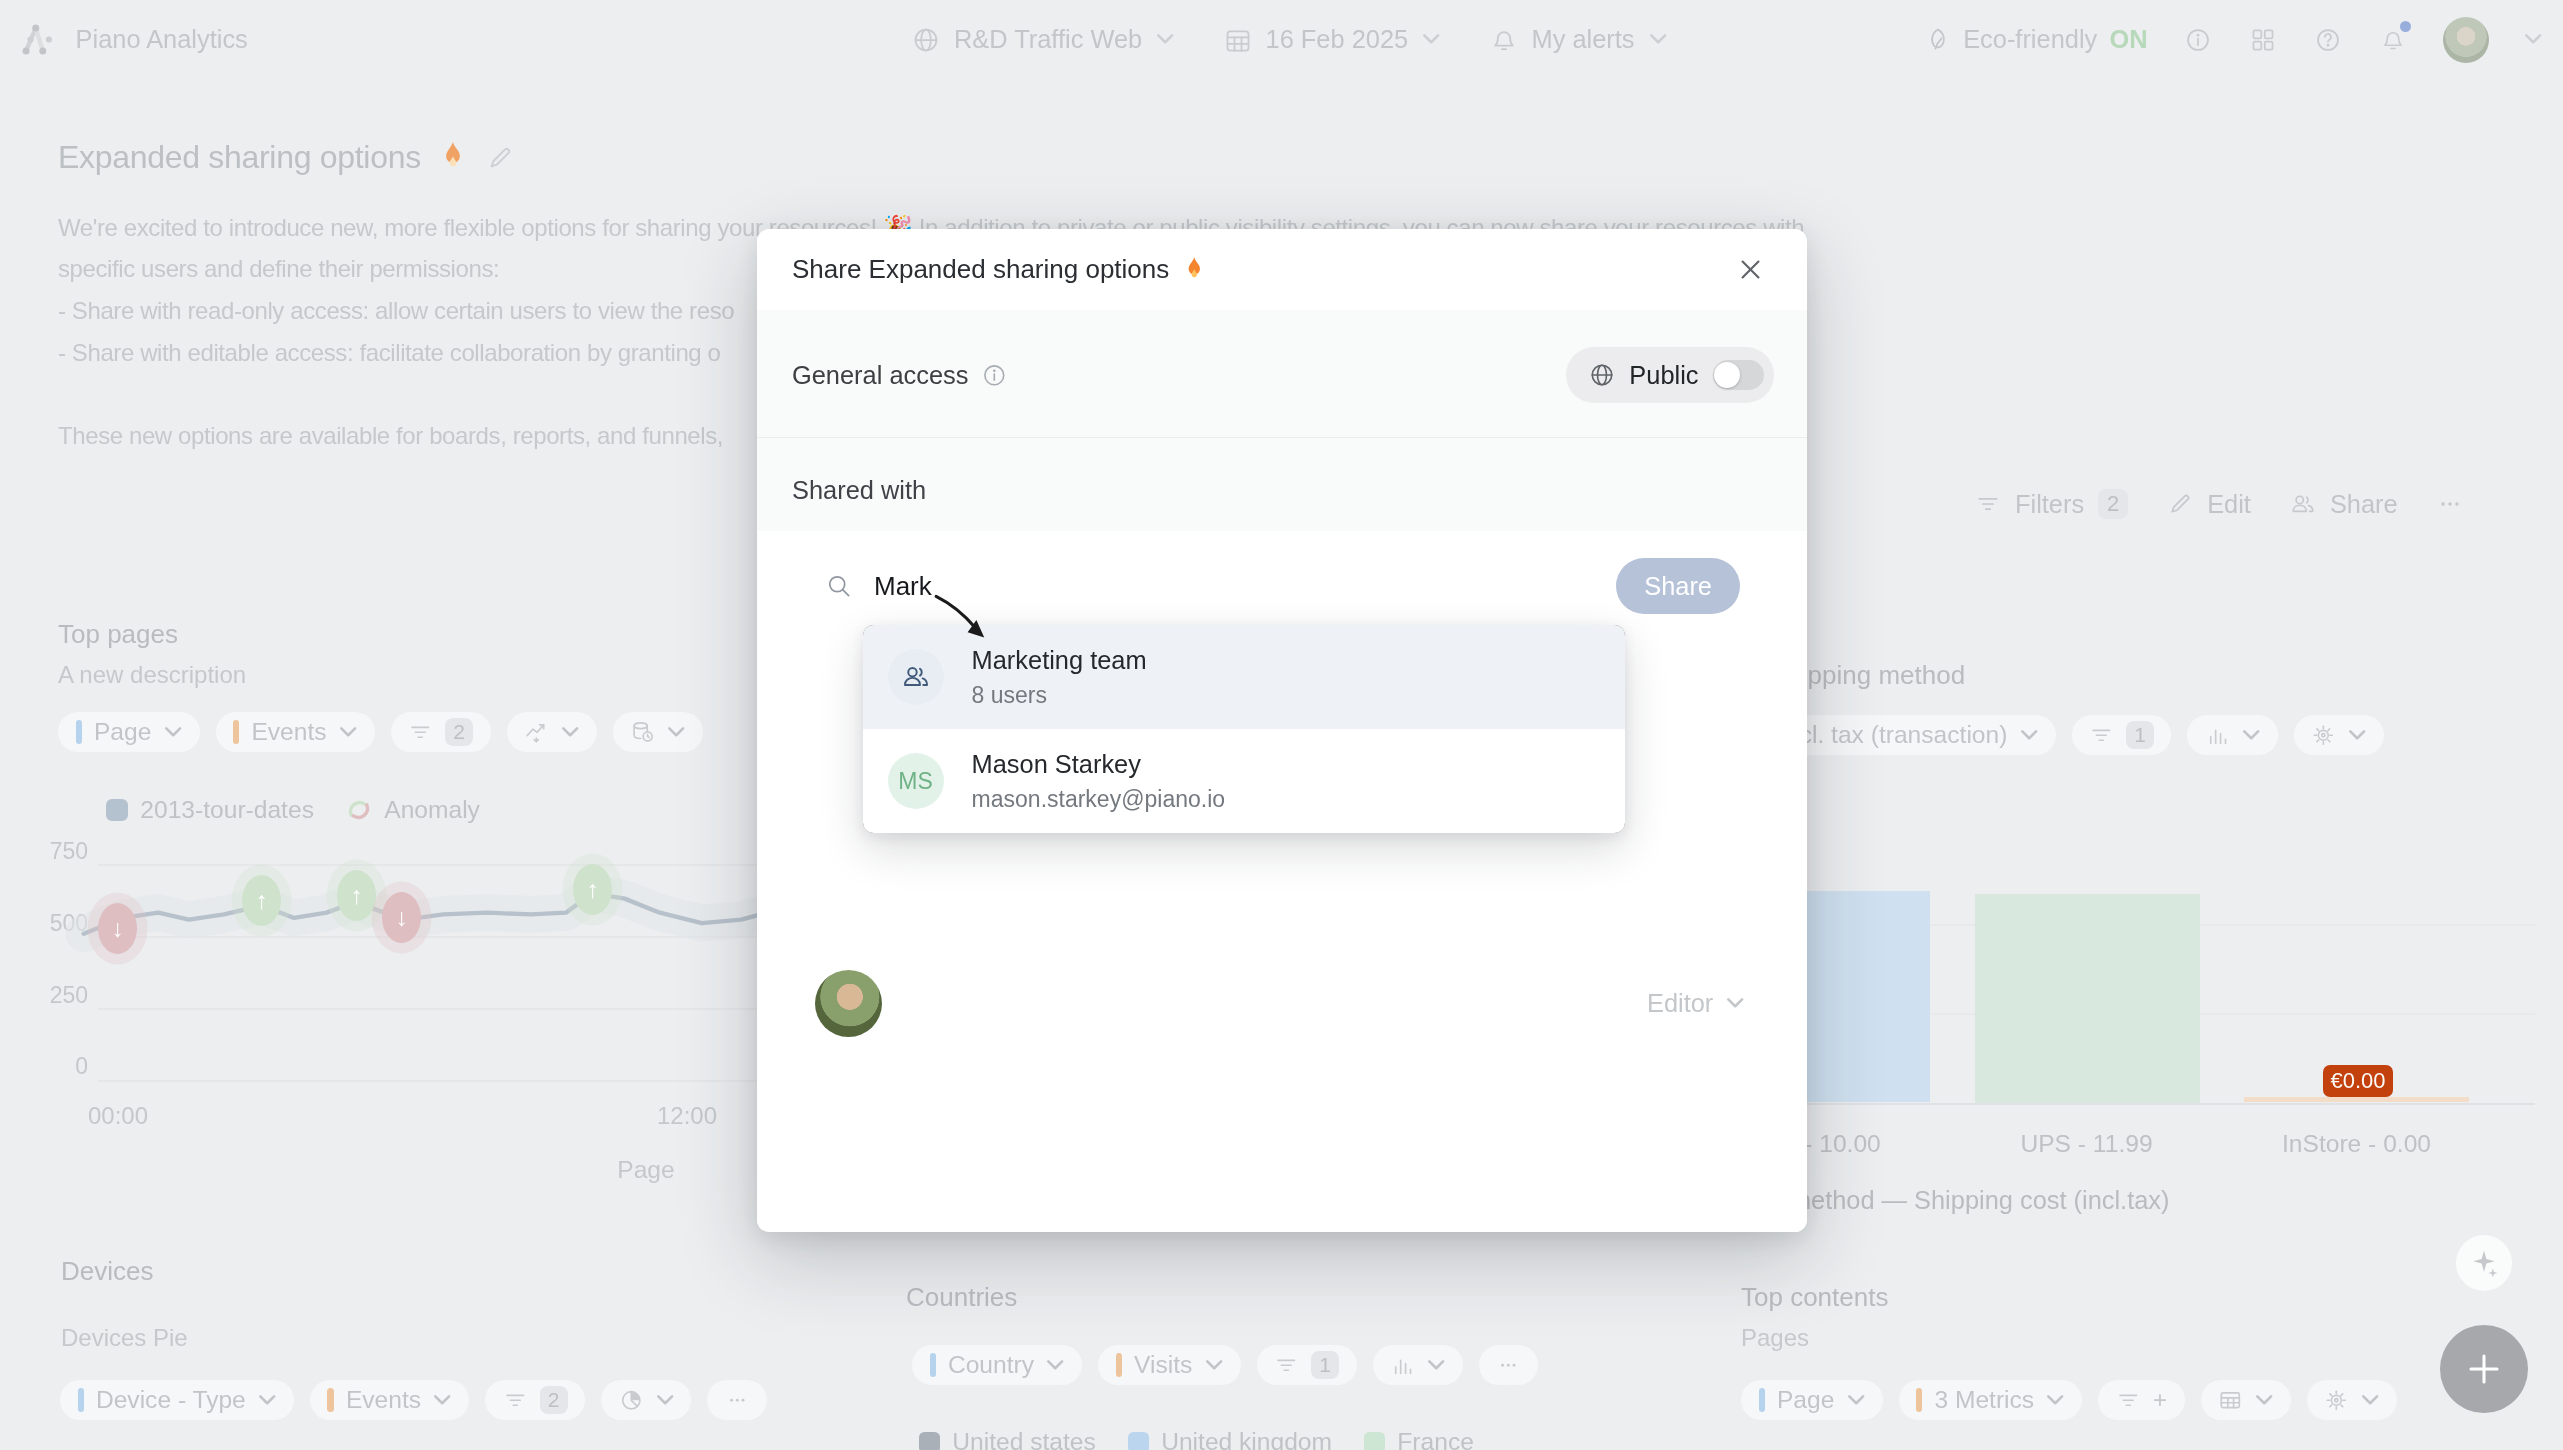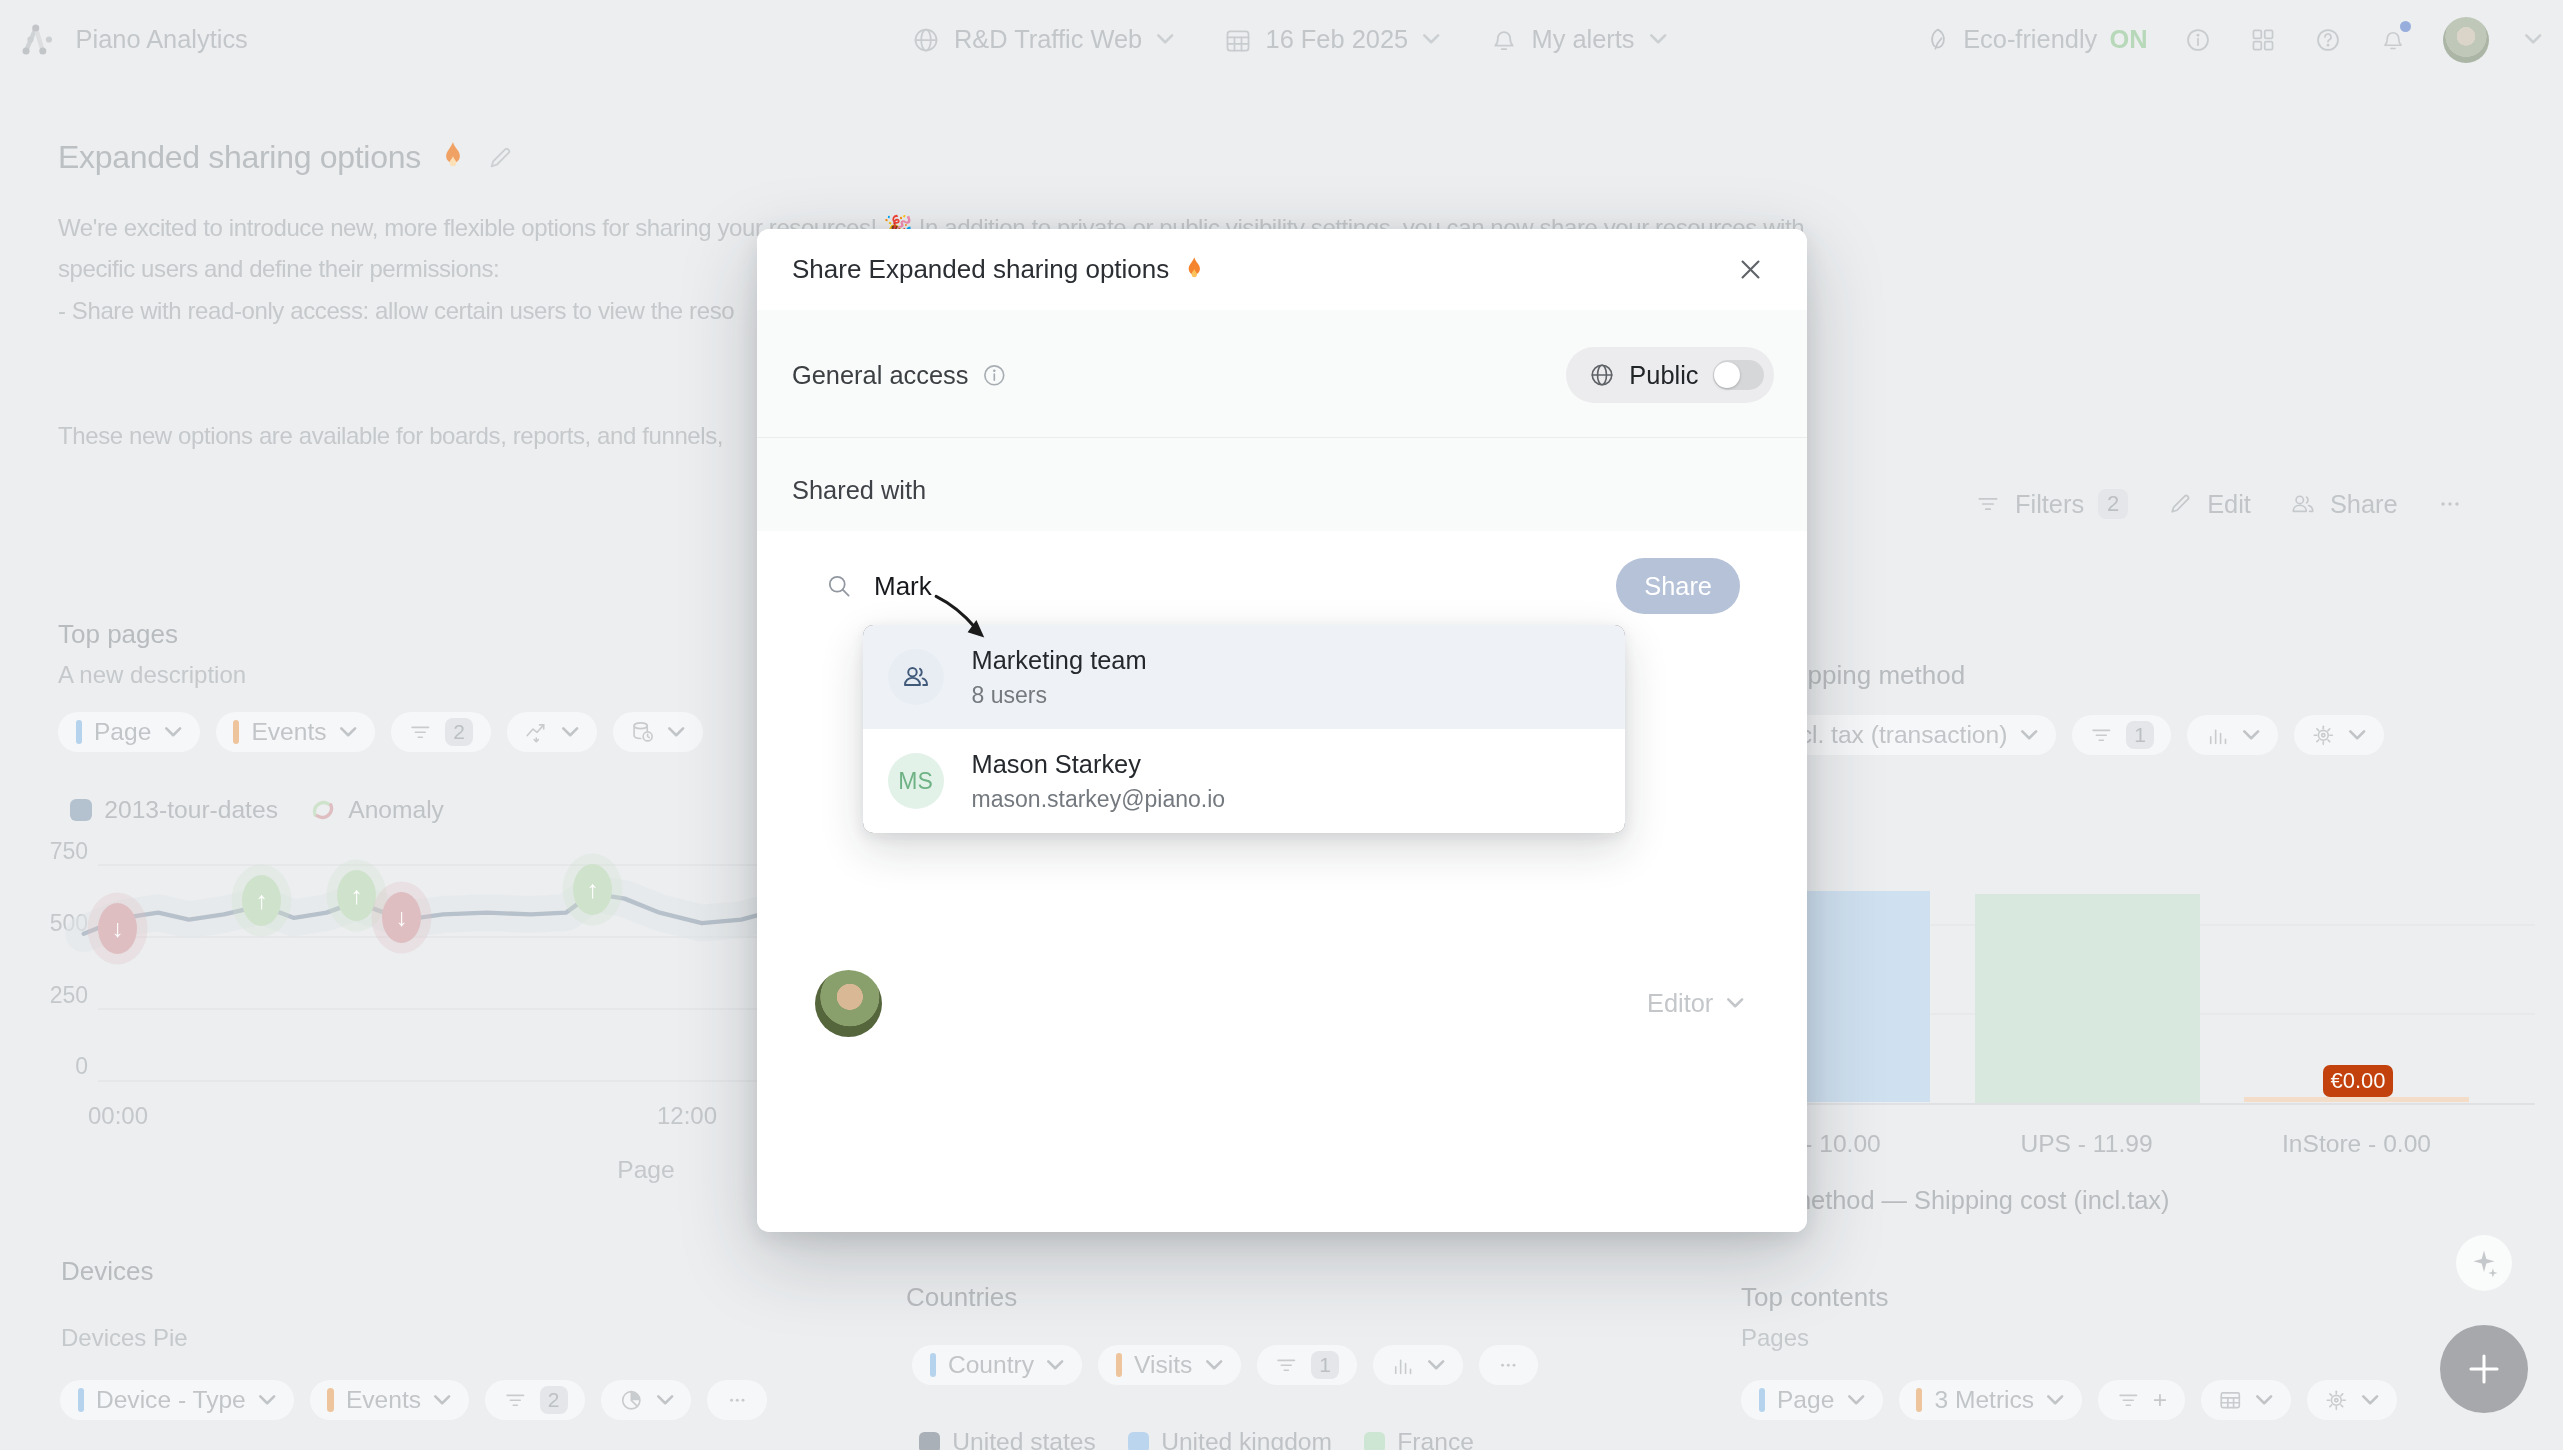--- a/index.html
+++ b/index.html
@@ -56,21 +56,21 @@
   .pill-row { position:absolute; display:flex; align-items:center; gap:16px; }
   .pill { display:inline-flex; align-items:center; gap:12.3px; height:40px; padding:0 17.5px; border-radius:20px;
           background:rgba(255,255,255,.55); color:#c2c5c8; font-size:24.6px; border:none; cursor:pointer; white-space:nowrap; }
   .pill .icon { width:24.6px; height:24.6px; color:#c9ccce; }
   .cbar { width:6.1px; height:24px; border-radius:3.5px; flex:none; }
   .cbar.blue { background:#b5d3ec; }
   .cbar.orange { background:#eec49c; }
   .pill .count-badge { height:28px; min-width:28px; font-size:21px; }
   .plus-glyph { font-size:24.6px; color:#c6c9cb; }
 
-  .legend-row { position:absolute; display:flex; align-items:center; gap:32px; font-size:24.6px; color:#c0c3c6; }
+  .legend-row { position:absolute; display:flex; align-items:center; gap:32px; font-size:24.6px; color:#c0c3c6;margin-left:36px; }
   .legend-item { display:flex; align-items:center; gap:12.3px; background:none; border:none; font:inherit; color:inherit; cursor:pointer; }
   .sw { width:22px; height:22px; border-radius:6.1px; flex:none; }
   .anomaly-ring { width:26px; height:26px; flex:none; }
 
   .gridline { position:absolute; height:1.8px; background:#e5e7e9; }
   .ytick { position:absolute; width:53px; text-align:right; font-size:23px; color:#c5c8cb; }
   .xtick { position:absolute; width:114px; text-align:center; font-size:24px; color:#c5c8cb; }
   .axis-title { position:absolute; width:114px; text-align:center; font-size:24.6px; color:#c5c8cb; }
   .anom { position:absolute; width:39px; height:51px; border-radius:50%; display:flex; align-items:center;
           justify-content:center; color:#fff; font-size:24.6px; }
@@ -253,20 +253,21 @@
     <button class="edit-pencil">
       <svg class="icon" viewBox="0 0 30 30">
         <path d="M6 24l1.8-5.5L20.5 5.8a2.2 2.2 0 0 1 3.1 0l.6.6a2.2 2.2 0 0 1 0 3.1L11.5 22.2 6 24z"></path>
       </svg>
     </button>
   </div>
 
   <div class="para" style="top:214px;">We're excited to introduce  new, more flexible options for sharing your resources! 🎉 In addition to private or public visibility settings, you can now share your resources with</div>
   <div class="para" style="top:255px;">specific users and define their permissions:</div>
   <div class="para" style="top:297px;">- Share with read-only access: allow certain users to view the reso</div>
+  <div class="para" style="top:339px;">- Share with editable access: facilitate collaboration by granting o</div>
   <div class="para" style="top:422px;">These new options are available for boards, reports, and funnels,</div>
 
   <div class="bg-toolbar">
     <button class="tool">
       <svg class="icon" viewBox="0 0 30 30">
         <line x1="5" y1="9" x2="25" y2="9"></line>
           <line x1="9" y1="15" x2="21" y2="15"></line>
           <line x1="12.5" y1="21" x2="17.5" y2="21"></line>
       </svg>
       <span>Filters</span>

